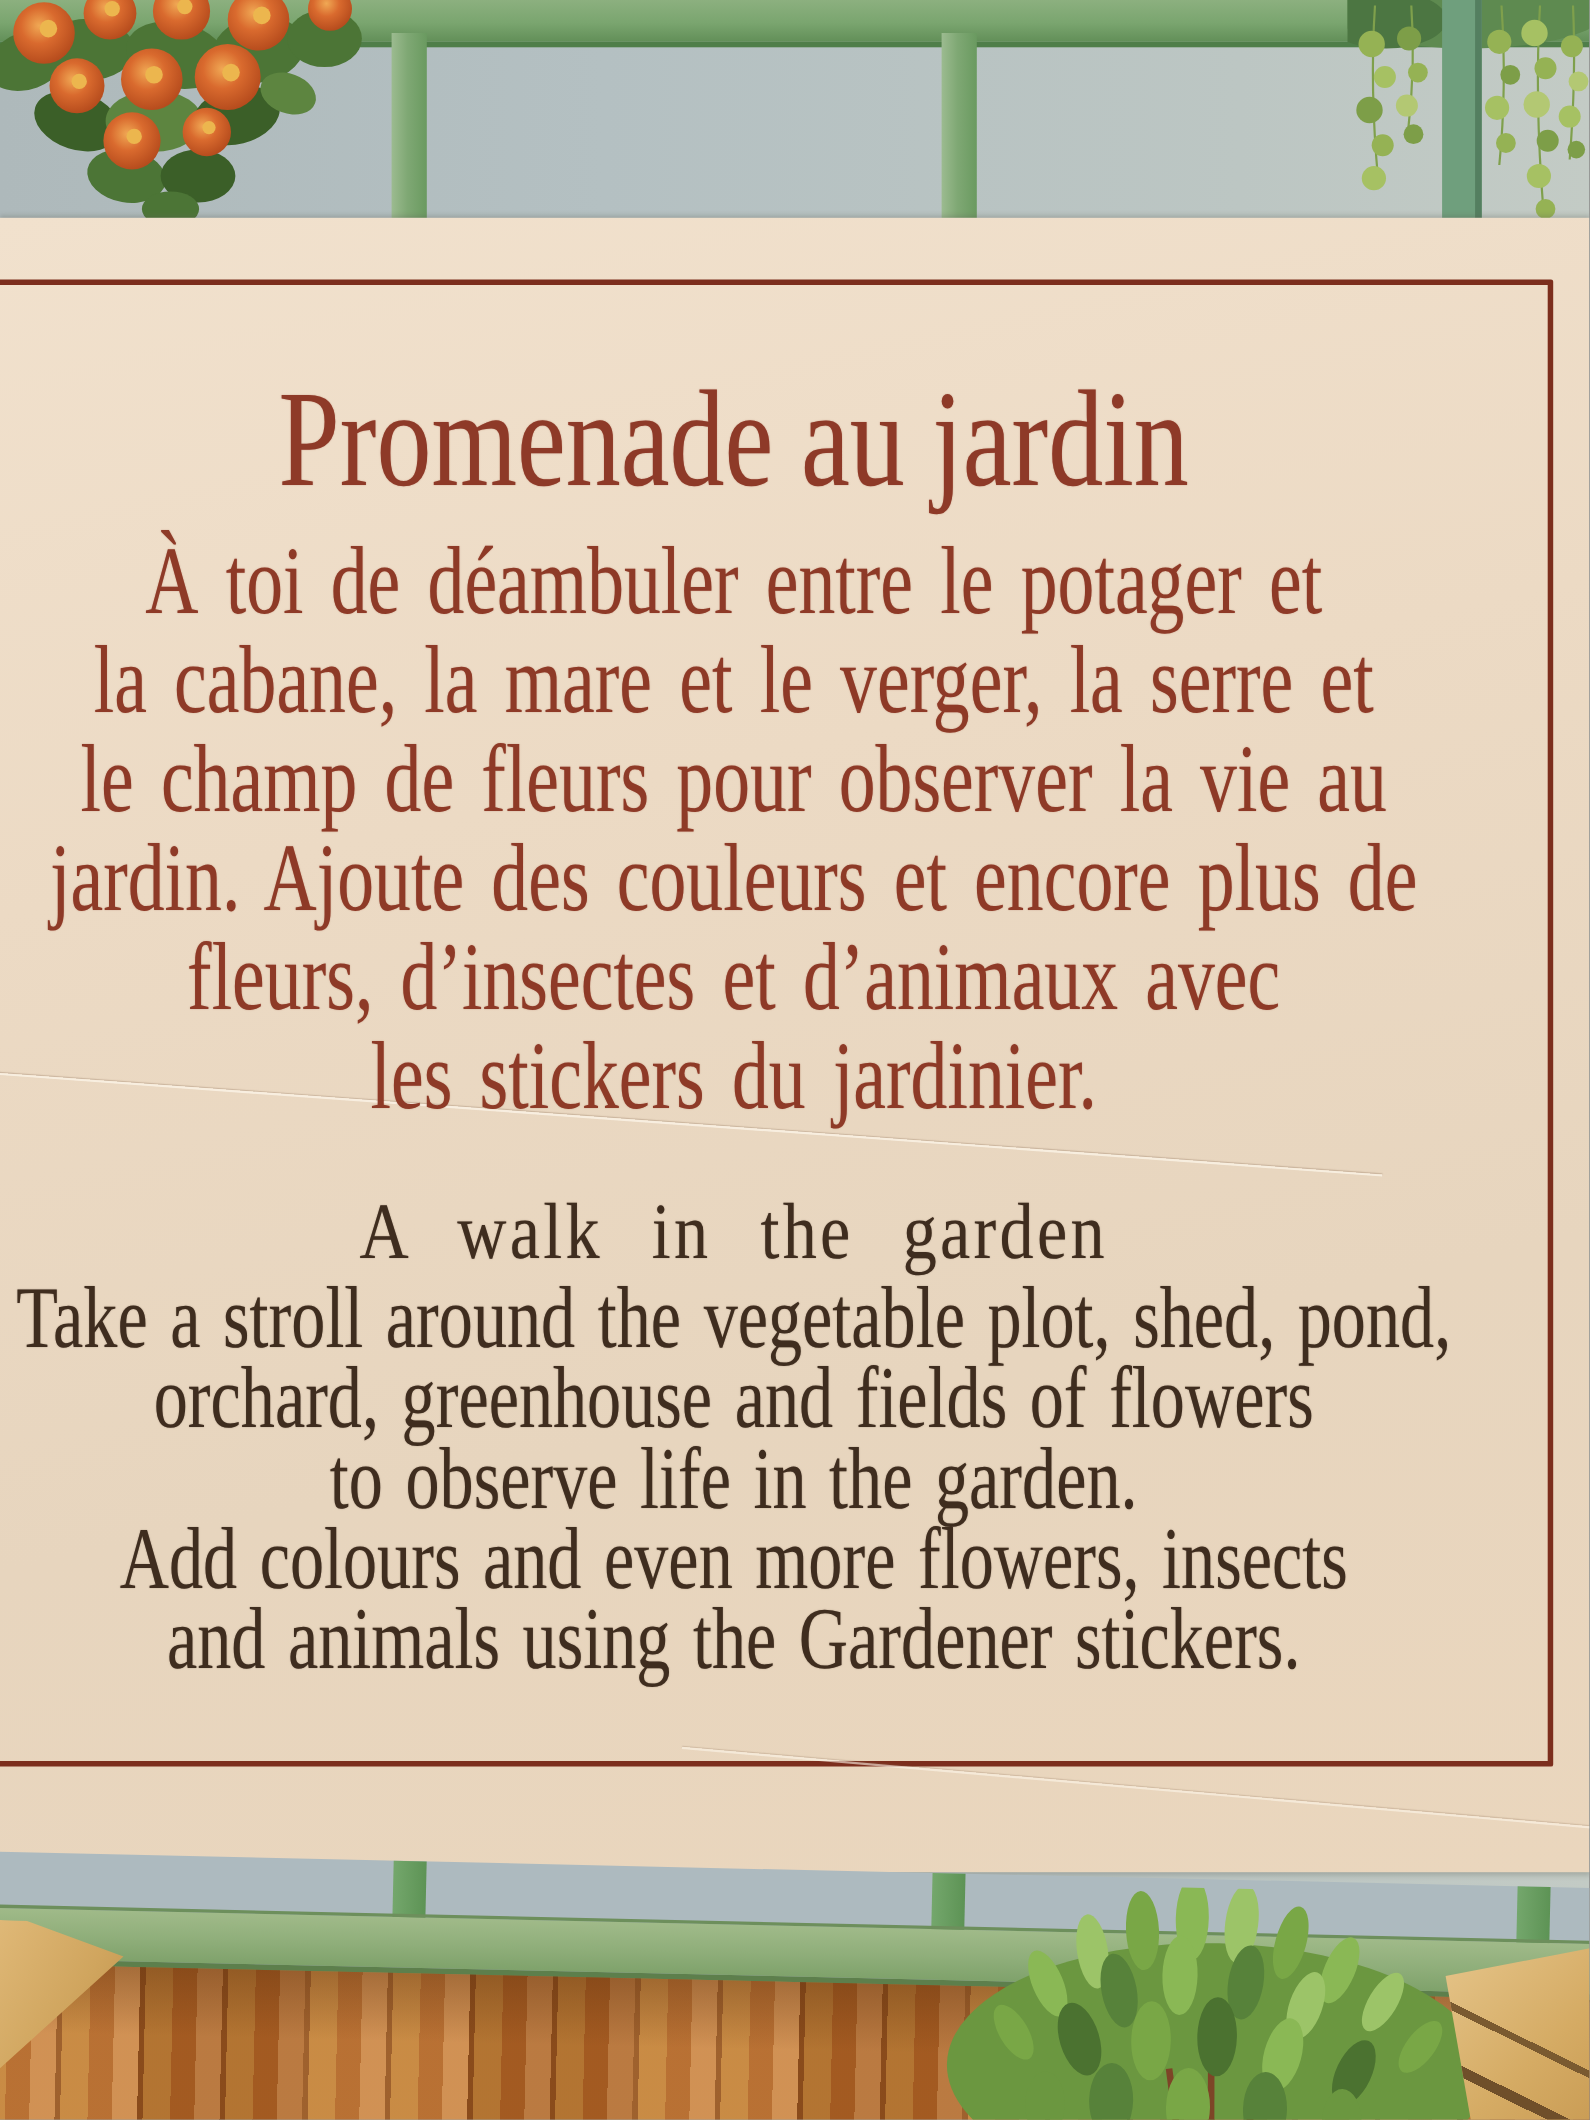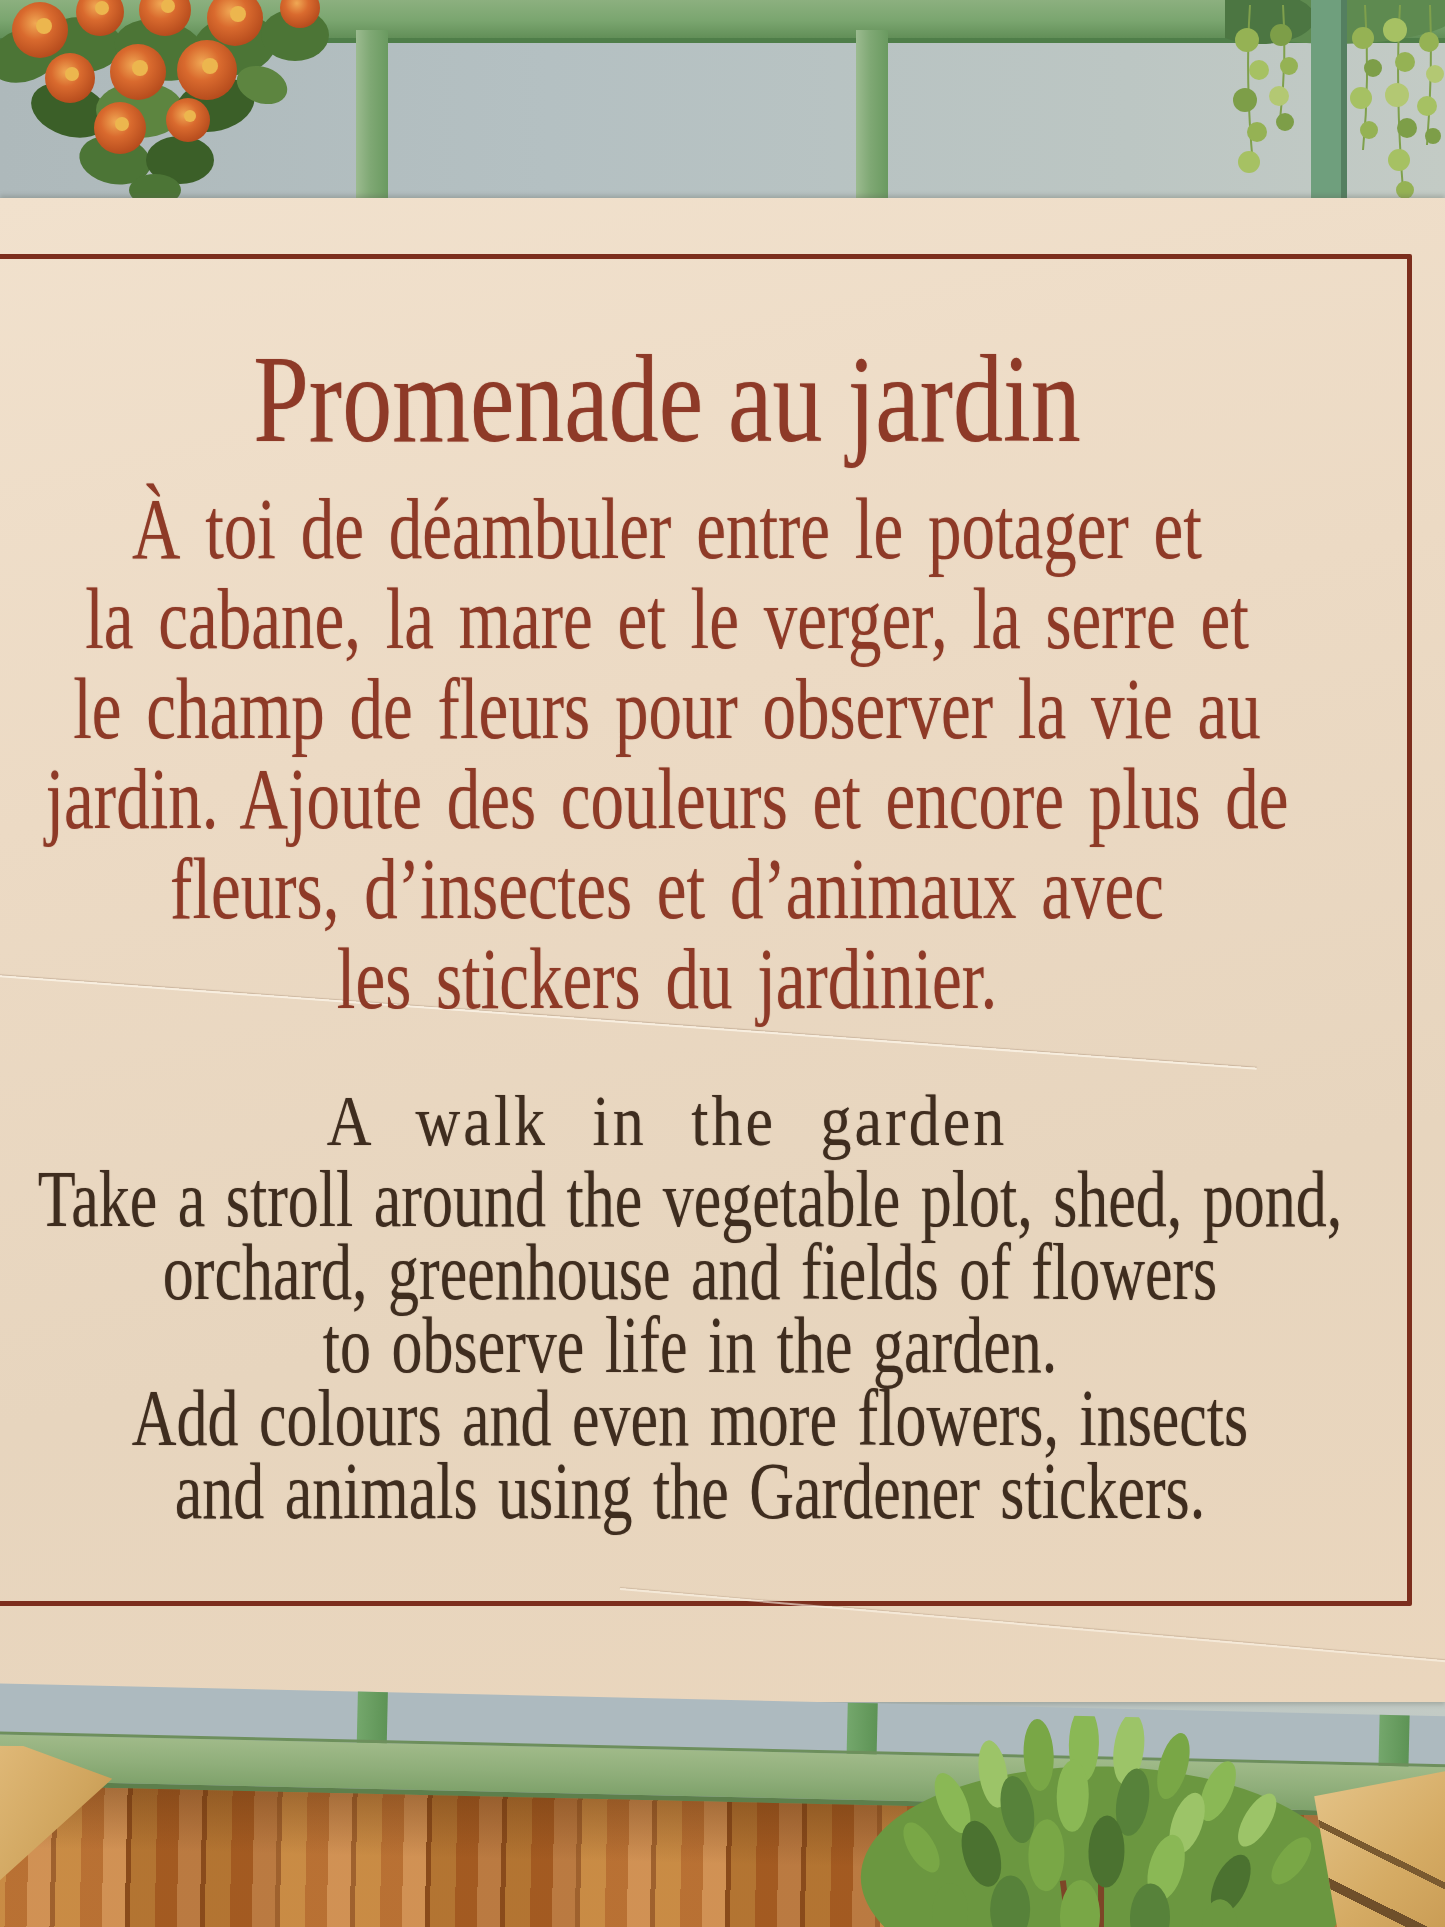--- a/index.html
+++ b/index.html
@@ -31,21 +31,21 @@
     text-align:center;pointer-events:none;}
   .title-fr{position:absolute;left:0;top:345px;width:100%;height:110px;line-height:110px;
     font-size:100px;color:#8e3a28;transform:scaleY(1.25);
     text-shadow:0 0 1px rgba(142,58,40,.55);white-space:nowrap;}
   .fr-body{position:absolute;left:0;top:483px;width:100%;color:#8e3a27;text-align:center;}
   .fr-line{height:90px;line-height:90px;font-size:67px;transform:scaleY(1.31);
     word-spacing:8px;white-space:nowrap;text-shadow:0 0 1px rgba(142,58,40,.5);}
   .title-en{position:absolute;left:0;top:1075px;width:100%;height:90px;line-height:90px;
     font-size:62px;color:#3f2d1f;transform:scaleY(1.17);word-spacing:26px;letter-spacing:3px;
     text-shadow:0 0 1px rgba(63,45,31,.5);white-space:nowrap;}
-  .en-body{position:absolute;left:0;top:1163px;width:100%;color:#3f2d1f;padding-left:23px;}
+  .en-body{position:absolute;left:0;top:1163px;width:100%;color:#3f2d1f;}
   .en-line{height:73px;line-height:73px;font-size:62px;transform:scaleY(1.29);
     word-spacing:5px;white-space:nowrap;text-shadow:0 0 1px rgba(63,45,31,.5);}
   
   .flowers-svg{position:absolute;left:0;top:0;z-index:1;}
   .vines-svg{position:absolute;left:1225px;top:0;z-index:1;}
   
   .bottom-scene{position:absolute;left:-20px;top:1683px;width:1490px;height:320px;z-index:5;
     transform:rotate(1.3deg);transform-origin:0 0;}
   .glass-strip{position:absolute;left:0;top:0;width:100%;height:50px;background:#adbabf;}
   .glass-post{position:absolute;top:0;width:30px;height:64px;

